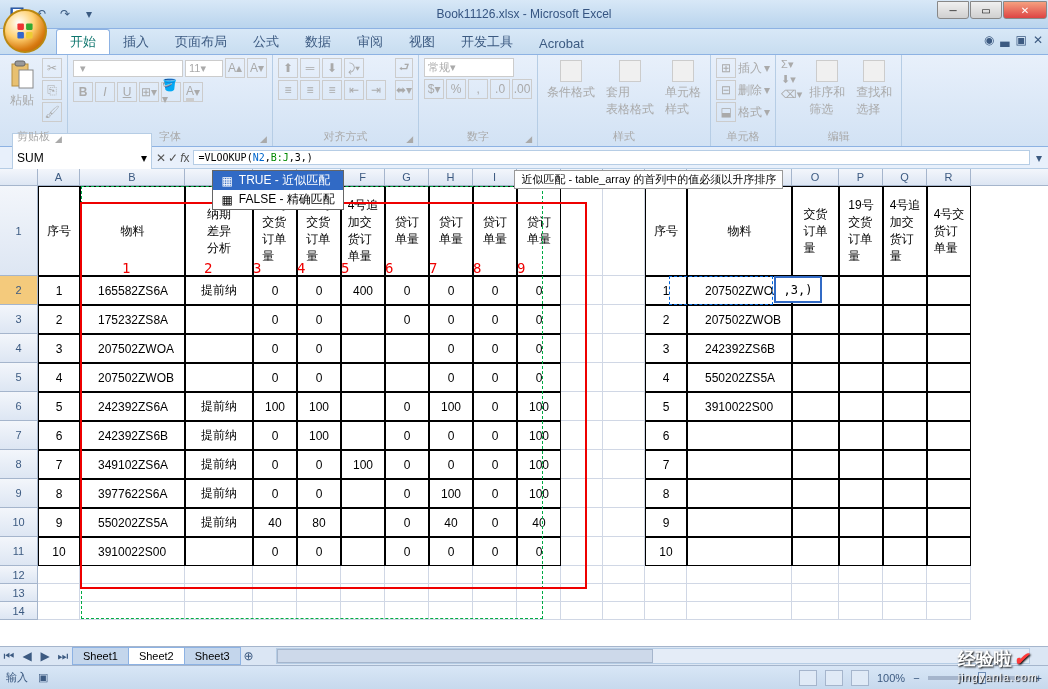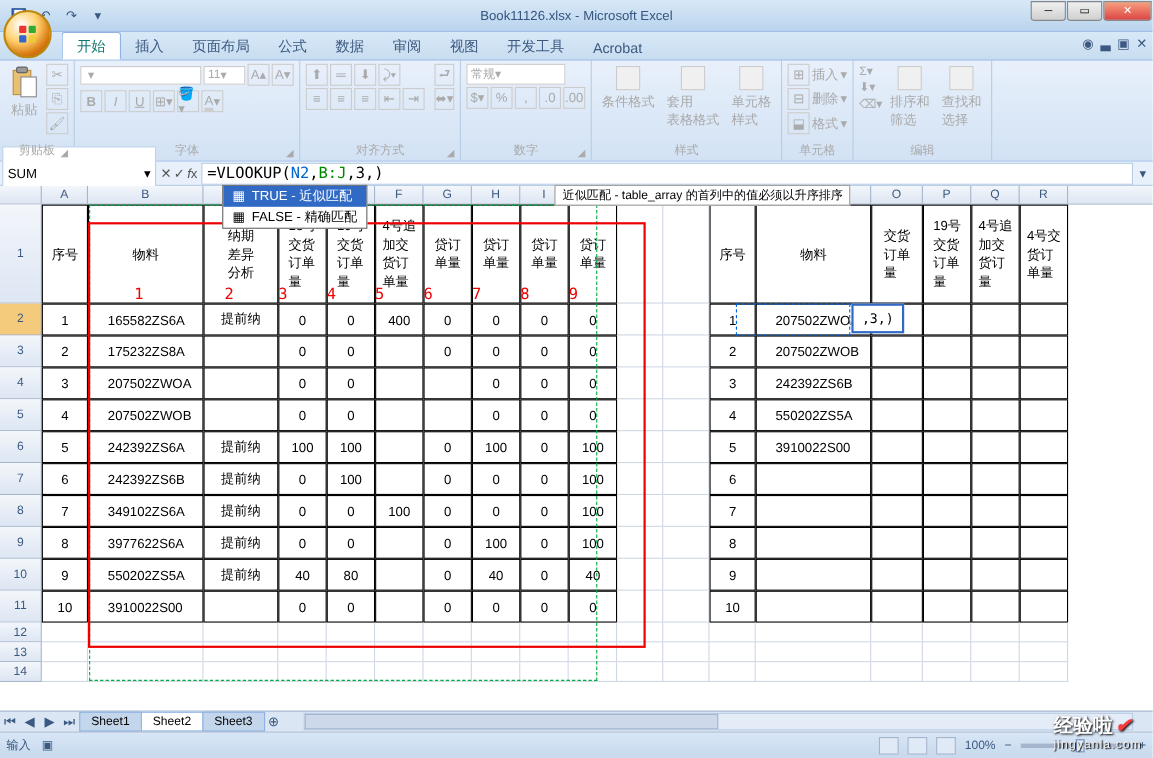--- a/index.html
+++ b/index.html
@@ -31,24 +31,24 @@
 .bigbtn { display: flex; flex-direction: column; align-items: center; gap: 2px; color: #777; padding: 2px 4px; }
 .bigbtn .bx { width: 22px; height: 22px; border: 1px solid #ccc; background: #f0f0f0; }
 .sm { width: 20px; height: 20px; display: flex; align-items: center; justify-content: center; color: #888; border: 1px solid transparent; }
 .col { display: flex; flex-direction: column; gap: 2px; }
 .row { display: flex; gap: 2px; align-items: center; }
 .combo { border: 1px solid #bbb; background: #fff; padding: 1px 3px; font-size: 11px; color: #aaa; display: flex; align-items: center; }
 .disabled * { color: #aaa !important; border-color: #ccc !important; }
 
 
 .fbar-row { height: 22px; display: flex; align-items: center; border-bottom: 1px solid #b6cde5; background: #e8f0fb; }
-.namebox { width: 140px; border: 1px solid #b6cde5; background: #fff; padding: 17px 4px; margin-left: 2px; display: flex; align-items: center; justify-content: space-between; }
+.namebox { width: 140px; border: 1px solid #b6cde5; background: #fff; padding: 17px 4px; margin-left: 12px; display: flex; align-items: center; justify-content: space-between; }
 .fb-btns { display: flex; gap: 2px; padding: 0 4px; color: #555; }
 .fbar { flex: 1; border: 1px solid #b6cde5; background: #fff; padding: 1px 4px; position: relative; display:flex; align-items:center; }
-.fbar .formula { font-family: monospace; font-size: 14px; }
+.fbar .formula { font-family: monospace; font-size: 10px; }
 .fbar .fn-tooltip { position: absolute; left: 190px; top: 1px; background: #fff; border: 1px solid #999; padding: 1px 4px; font-size: 11px; white-space: nowrap; }
 .autocomplete { position: absolute; left: 18px; top: 19px; background: #fff; border: 1px solid #666; font-size: 12px; z-index: 50; }
 .autocomplete .ac-item { padding: 1px 8px; display: flex; gap: 6px; align-items: center; }
 .autocomplete .ac-item.sel { background: #316ac5; color: #fff; }
 .ac-tip { position: absolute; left: 160px; top: 19px; background: #fff; border: 1px solid #999; padding: 1px 6px; font-size: 11px; white-space: nowrap; z-index: 50; }
 
 
 .grid-wrap { position: absolute; top: 169px; left: 0; right: 0; bottom: 50px; overflow: hidden; }
 .colheads { display: flex; height: 17px; background: linear-gradient(#f3f6fb,#dde6f3); border-bottom: 1px solid #a5b5cc; }
 .corner { width: 38px; border-right: 1px solid #a5b5cc; }

